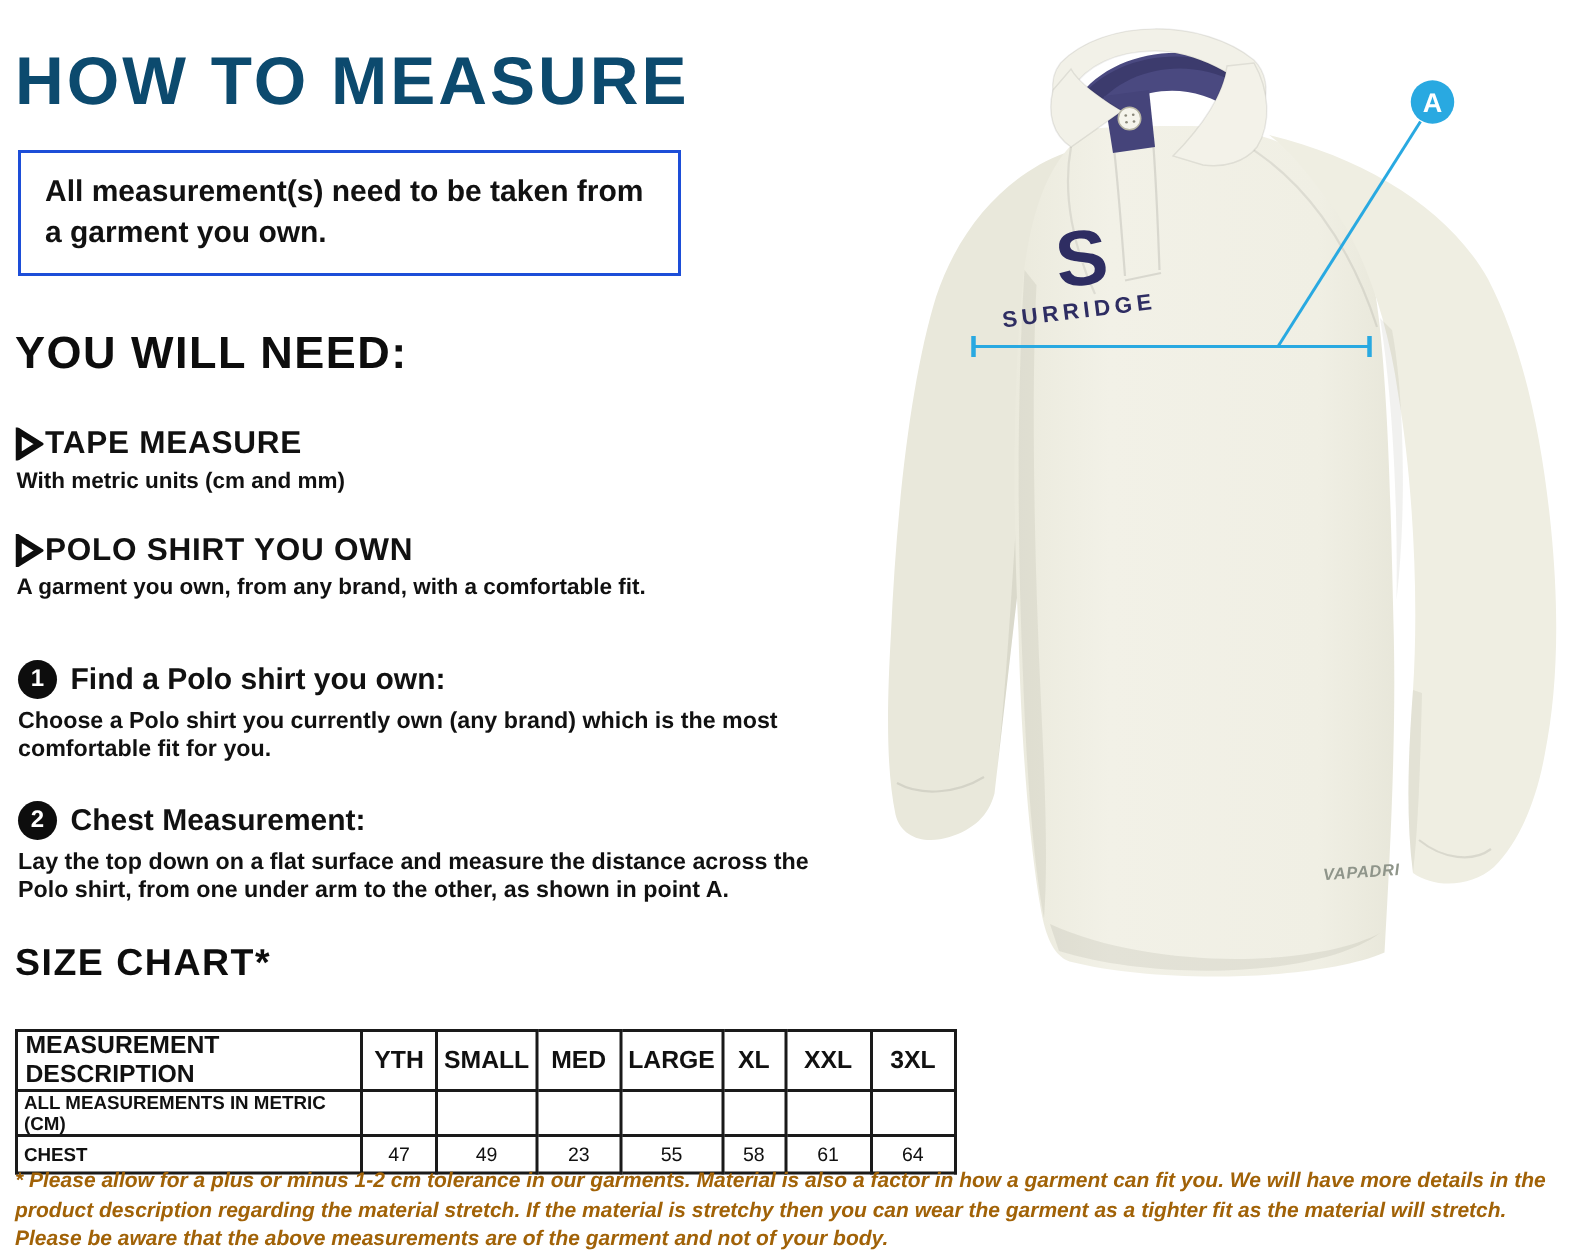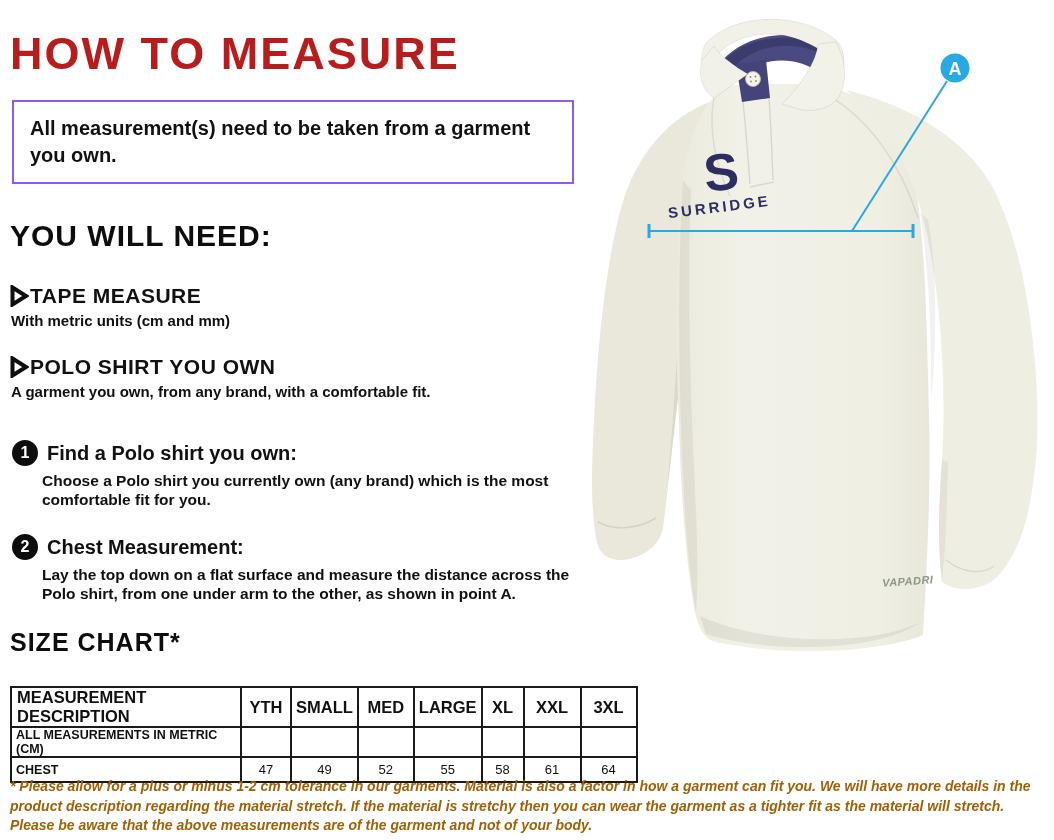--- a/index.html
+++ b/index.html
@@ -4,43 +4,43 @@
 <style>
   * { margin:0; padding:0; box-sizing:border-box; }
   html,body { background:#ffffff; }
   body {
     width:1054px; height:840px; position:relative; overflow:hidden;
     font-family:"Liberation Sans", sans-serif; color:#111111;
   }
   .abs { position:absolute; }
 
   
-  .h1 { left:10px; top:28px; font-size:45px; font-weight:bold; letter-spacing:2px; color:#b91c1c; }
+  .h1 { left:10px; top:28px; font-size:45px; font-weight:bold; letter-spacing:2px; color:#0c4a6e; }
   .notice-box {
-    left:12px; top:100px; width:562px; border:2px solid #8b5cf6;
+    left:12px; top:100px; width:442px; border:2px solid #1d4ed8;
     padding:13px 16px; font-size:20px; font-weight:bold; line-height:27px;
   }
   .h2 { font-size:30px; font-weight:bold; letter-spacing:1px; color:#0d0d0d; }
   .ywn { left:10px; top:219px; }
 
   
   .need-item { left:10px; display:flex; align-items:center; gap:1px; }
   .need-item .tri { width:19px; height:22px; flex:0 0 auto; }
   .need-title { font-size:21px; font-weight:bold; letter-spacing:0.5px; }
   .need-desc { left:11px; font-size:15px; font-weight:bold; }
 
   
   .step-head { left:12px; display:flex; align-items:center; gap:9px; }
   .badge {
     width:26px; height:26px; border-radius:50%; background:#0d0d0d; color:#fff;
     display:flex; align-items:center; justify-content:center;
     font-size:16px; font-weight:bold; flex:0 0 auto;
   }
   .step-title { font-size:20px; font-weight:bold; }
-  .step-desc { left:12px; width:556px; font-size:15.5px; font-weight:bold; line-height:19px;margin-left:30px; }
+  .step-desc { left:12px; width:556px; font-size:15.5px; font-weight:bold; line-height:19px; }
 
   
   .sc-head { left:10px; top:628px; display:flex; align-items:baseline; gap:9px; }
   .sc-sub { font-size:15px; font-weight:bold; }
 
   table.size-table {
     position:absolute; left:10px; top:686px; border-collapse:collapse;
     border:2px solid #1a1a1a;
   }
   .size-table th, .size-table td { border:2px solid #1a1a1a; padding:0 4px; }
@@ -122,21 +122,21 @@
       <td></td>
       <td></td>
       <td></td>
       <td></td>
       <td></td>
     </tr>
     <tr class="r1">
       <td class="c0">CHEST</td>
       <td>47</td>
       <td>49</td>
-      <td>52</td>
+      <td>23</td>
       <td>55</td>
       <td>58</td>
       <td>61</td>
       <td>64</td>
     </tr>
   </tbody>
 </table>
 
 <div class="abs disclaimer">* Please allow for a plus or minus 1-2 cm tolerance in our garments. Material is also a factor in how a garment can fit you. We will have more details in the product description regarding the material stretch.  If the material is stretchy then you can wear the garment as a tighter fit as the material will stretch.  Please be aware that the above measurements are of the garment and not of your body.</div>
 

